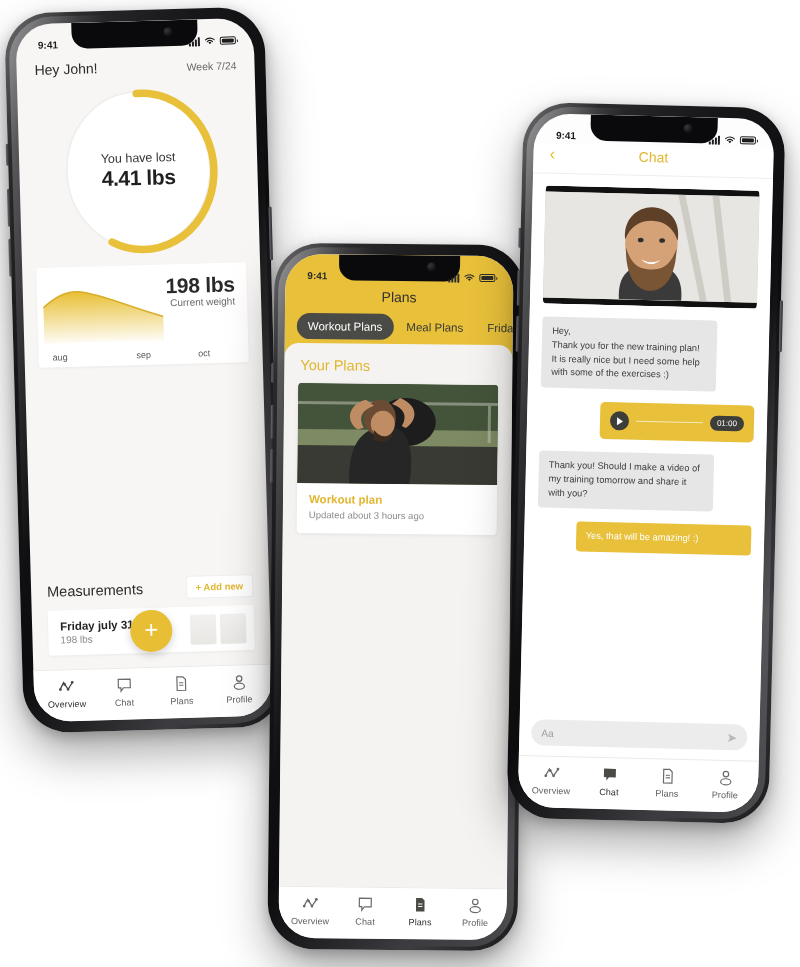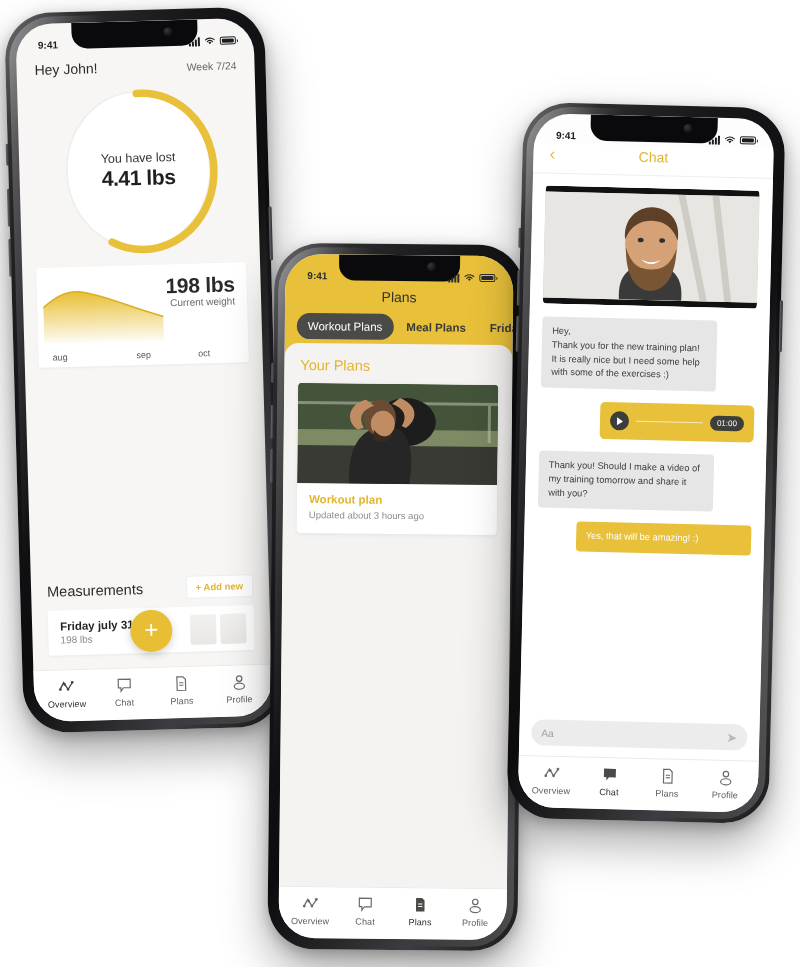--- a/index.html
+++ b/index.html
@@ -101,21 +101,21 @@
   .p1-row .chev { color:#9a9a9a; font-size:16px; }
   .fab { position:absolute; left:50%; top:50%; transform:translate(-50%,-50%); width:42px; height:42px; border-radius:50%; background:#e8bf34; color:#fff; font-size:24px; line-height:40px; text-align:center; font-weight:300; box-shadow:0 3px 8px rgba(0,0,0,.18); }
   .sk { position:absolute; top:50%; transform:translateY(-50%); width:26px; height:30px; background:linear-gradient(180deg,#f2f1ef,#e8e7e4); border-radius:2px; }
 
   
   #p2 { left:271px; top:244px; width:250px; height:706px; transform: rotate(0.6deg); }
   #p2 .screen { background:#f4f3f1; }
   .p2-top { background:#e8c03a; padding-bottom:14px; flex:none; position:relative; }
   .p2-title { text-align:center; font-size:14px; color:#33322e; padding:4px 0 9px; }
   .p2-tabs { display:flex; align-items:center; gap:2px; padding:0 12px; }
-  .p2-tab { font-size:11.5px; color:#3a3a36; padding:7px 11px; border-radius:16px; white-space:nowrap;font-weight:bold; }
+  .p2-tab { font-size:11.5px; color:#3a3a36; padding:7px 11px; border-radius:16px; white-space:nowrap; }
   .p2-tab.active { background:#4a4a47; color:#fff; font-weight:400; }
   .p2-body { flex:1; background:#f4f3f1; border-top-left-radius:14px; border-top-right-radius:14px; margin-top:-10px; position:relative; padding:0 14px; }
   .p2-h { font-size:14.5px; color:#e2b62f; padding:14px 2px 10px; font-weight:400; }
   .plan-card { background:#fff; border-radius:4px; overflow:hidden; box-shadow:0 1px 4px rgba(0,0,0,.07); }
   .plan-img { height:100px; position:relative; overflow:hidden; background:#4b5a3f; }
   .plan-meta { padding:10px 12px 13px; }
   .plan-meta .t { font-size:11.5px; color:#e2b62f; font-weight:700; }
   .plan-meta .s { font-size:9.5px; color:#8d8d8d; margin-top:4px; }
 
   

